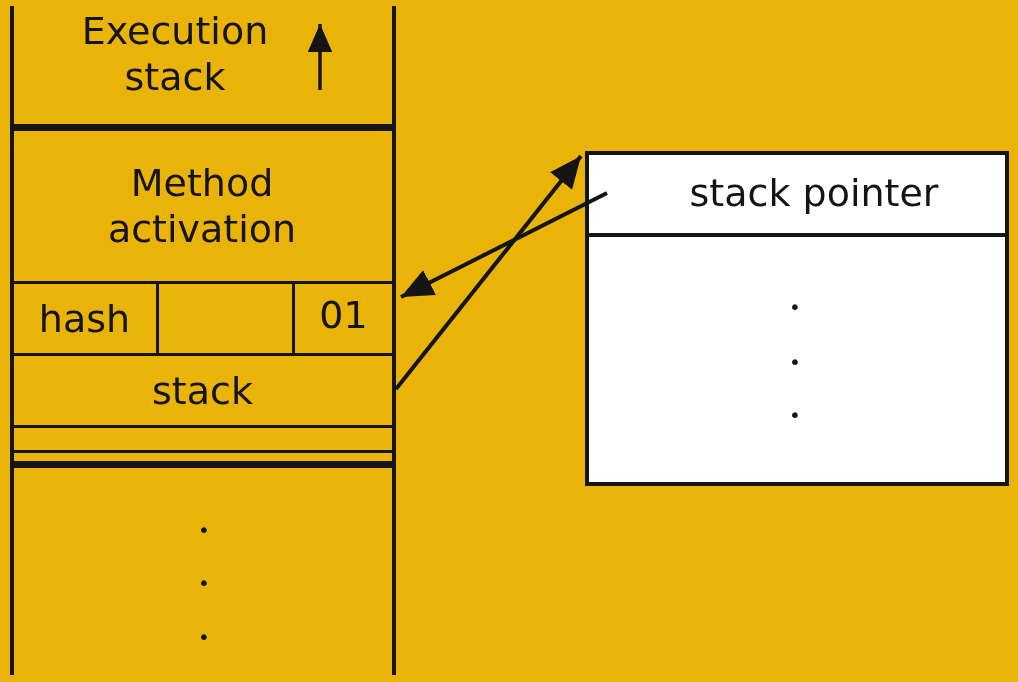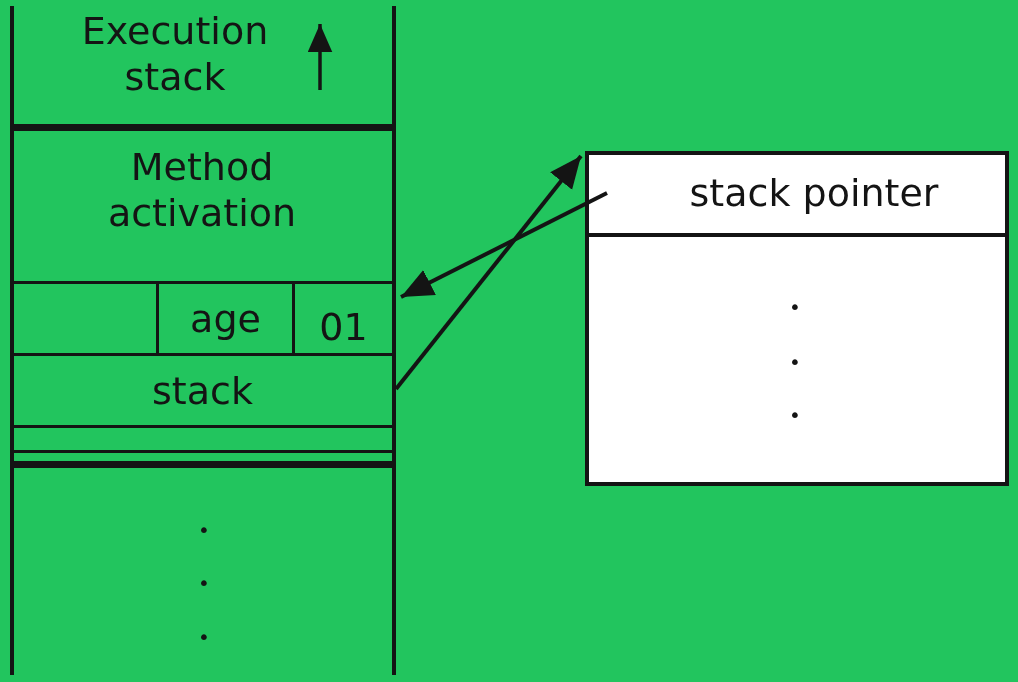--- a/index.html
+++ b/index.html
@@ -5,21 +5,21 @@
   html, body {
     margin: 0;
     padding: 0;
     background: #ffffff;
     font-family: "DejaVu Sans", "Liberation Sans", sans-serif;
   }
   #canvas {
     position: relative;
     width: 1018px;
     height: 682px;
-    background: #22c55e;
+    background: #eab308;
     overflow: hidden;
     color: #141414;
   }
   .line {
     position: absolute;
     background: #141414;
   }
   .label {
     position: absolute;
     color: #141414;
@@ -76,25 +76,25 @@
   <div class="line" style="left:10px; top:353px; width:386px; height:3px;"></div>
   <div class="line" style="left:10px; top:425px; width:386px; height:3px;"></div>
   <div class="line" style="left:10px; top:450px; width:386px; height:3px;"></div>
   <div class="line" style="left:10px; top:461px; width:386px; height:7px;"></div>
 
   <div class="line" style="left:156px; top:281px; width:3px; height:75px;"></div>
   <div class="line" style="left:292px; top:281px; width:3px; height:75px;"></div>
 
   <div class="label" style="left:25px; top:8px; width:300px;">Execution
 stack</div>
-  <div class="label" style="left:12px; top:144px; width:380px;">Method
+  <div class="label" style="left:12px; top:160px; width:380px;">Method
 activation</div>
 
-  <div class="cell" style="left:159px; top:284px; width:133px; height:69px;">age</div>
-  <div class="cell" style="left:295px; top:292px; width:97px; height:69px;">01</div>
+  <div class="cell" style="left:13px; top:284px; width:143px; height:69px;">hash</div>
+  <div class="cell" style="left:295px; top:280px; width:97px; height:69px;">01</div>
   <div class="cell" style="left:13px; top:356px; width:379px; height:69px;">stack</div>
 
   <span class="dot" style="left:196px; top:520px;">•</span>
   <span class="dot" style="left:196px; top:573px;">•</span>
   <span class="dot" style="left:196px; top:627px;">•</span>
 
 
   <div id="object-box"></div>
   <div class="line" style="left:589px; top:233px; width:416px; height:4px;"></div>
   <div class="cell" style="left:606px; top:155px; width:416px; height:75px;">stack pointer</div>

